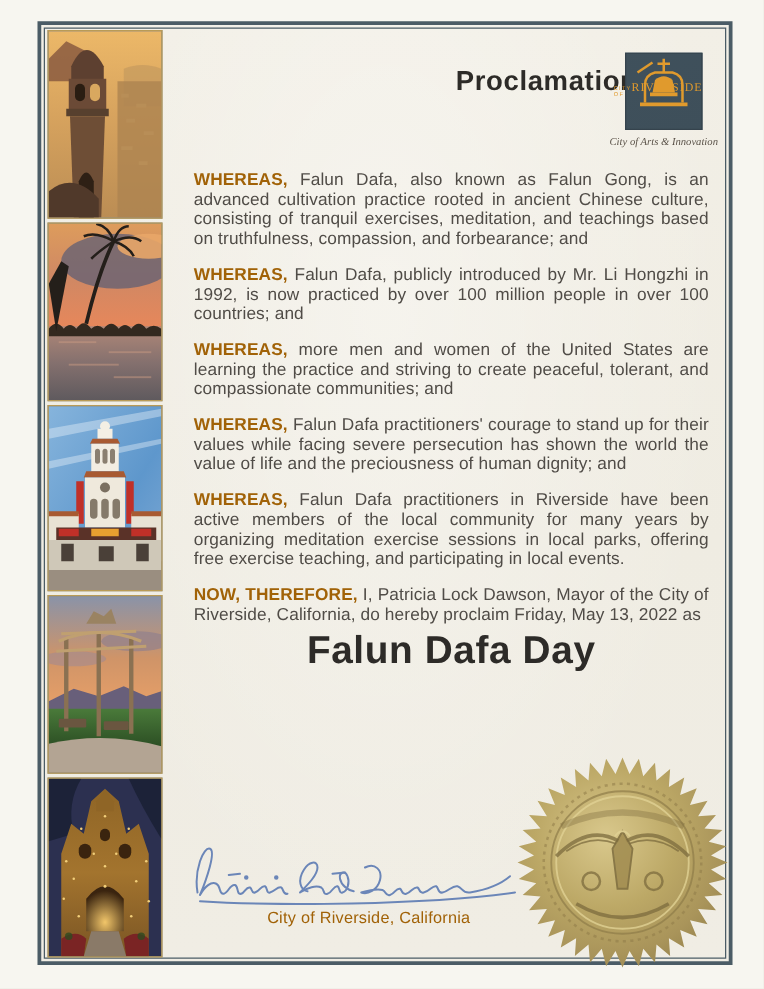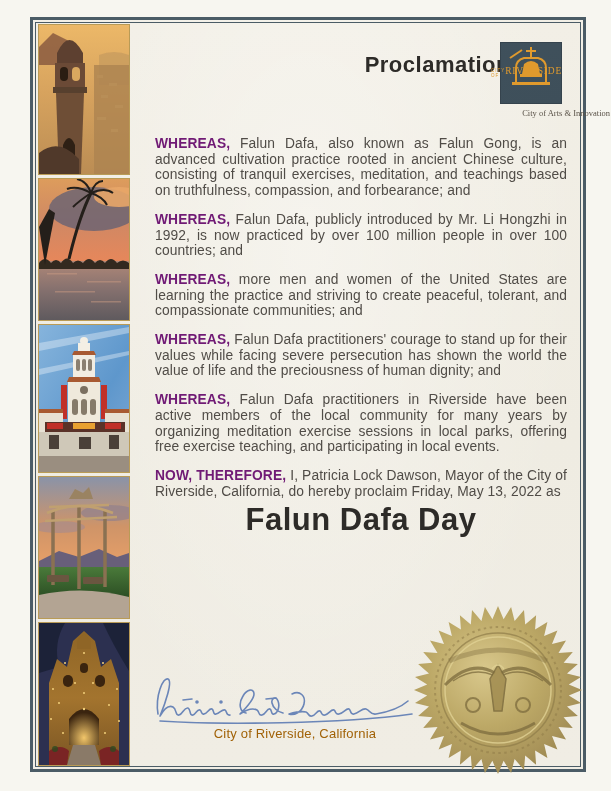--- a/index.html
+++ b/index.html
@@ -37,31 +37,31 @@
     position:absolute; left:500px; top:42px; width:62px; height:62px;
     background:linear-gradient(160deg,#46586428,#46586400), #3e4f5a;
     background-color:#3e4f5a;
     box-shadow:0 0 0 1px #35434d inset;
     display:flex; align-items:center; justify-content:flex-end;
   }
   .logo-bell { position:absolute; left:0; top:2px; width:62px; height:44px; }
   .logo-cityof { font-size:4.5px; letter-spacing:1px; color:#e09a2d; line-height:5px; }
   .logo-name { font-family:"Liberation Serif", serif; font-size:9.5px; letter-spacing:.8px; color:#e09a2d; line-height:11px; padding-bottom:3px; }
   .tagline {
-    position:absolute; left:500px; top:108px; width:110px; text-align:right;
-    font-family:"Liberation Serif", serif; font-size:8.5px; color:#5a5248;
+    position:absolute; left:476px; top:108px; width:110px; text-align:center;
+    font-family:"Liberation Serif", serif; font-style:italic; font-size:8.5px; color:#5a5248;
   }
   
   .doc-body {
     position:absolute; left:155px; top:136px; width:412px;
     font-size:13.8px; line-height:15.7px; color:#504c47;
     text-align:justify; letter-spacing:.1px;
   }
   .doc-body p { margin-bottom:13px; }
-  .lead { font-weight:bold; color:#701a75; }
+  .lead { font-weight:bold; color:#a16207; }
   .day-title {
     margin:6px 0 12px 0; text-align:center; text-align-last:center;
     font-size:31px; font-weight:bold; letter-spacing:.5px; color:#2d2b28;
   }
   .dated { margin-top:24px; text-align:left; }
   
   .sig-block { position:absolute; left:150px; top:668px; width:290px; }
   .sig-svg { display:block; }
   .sig-name { text-align:center; font-size:13px; color:#3f3c38; margin-top:1px; letter-spacing:.2px; }
   .sig-city { text-align:center; font-size:13px; color:#a16207; margin-top:2px; letter-spacing:.2px; }

